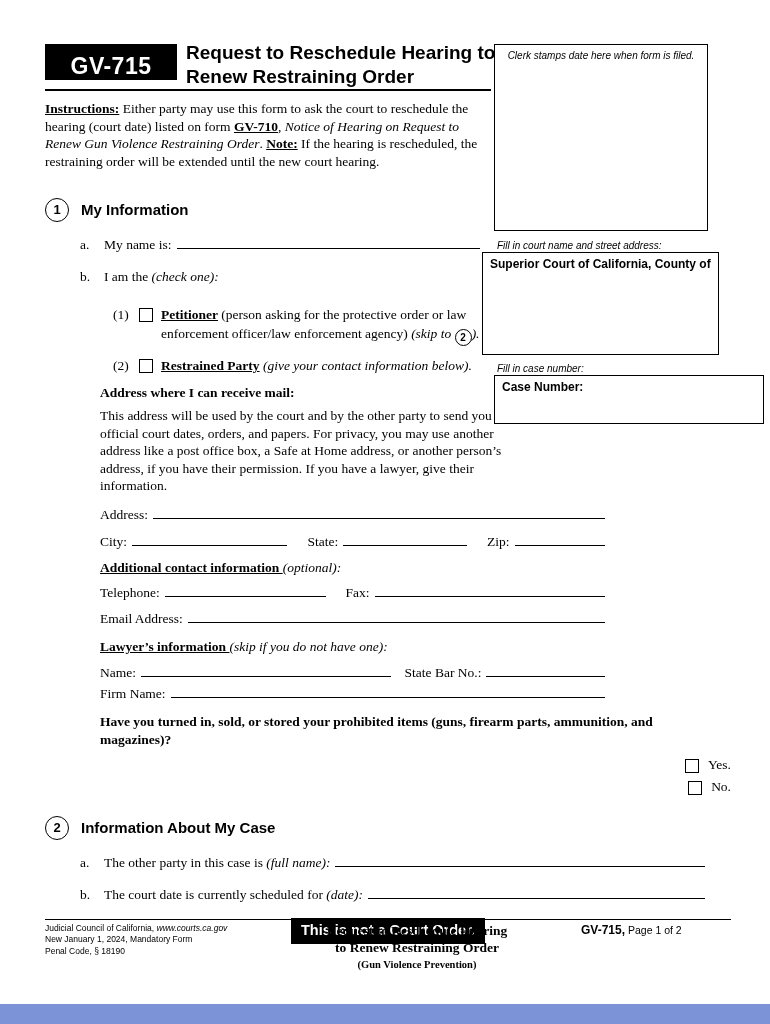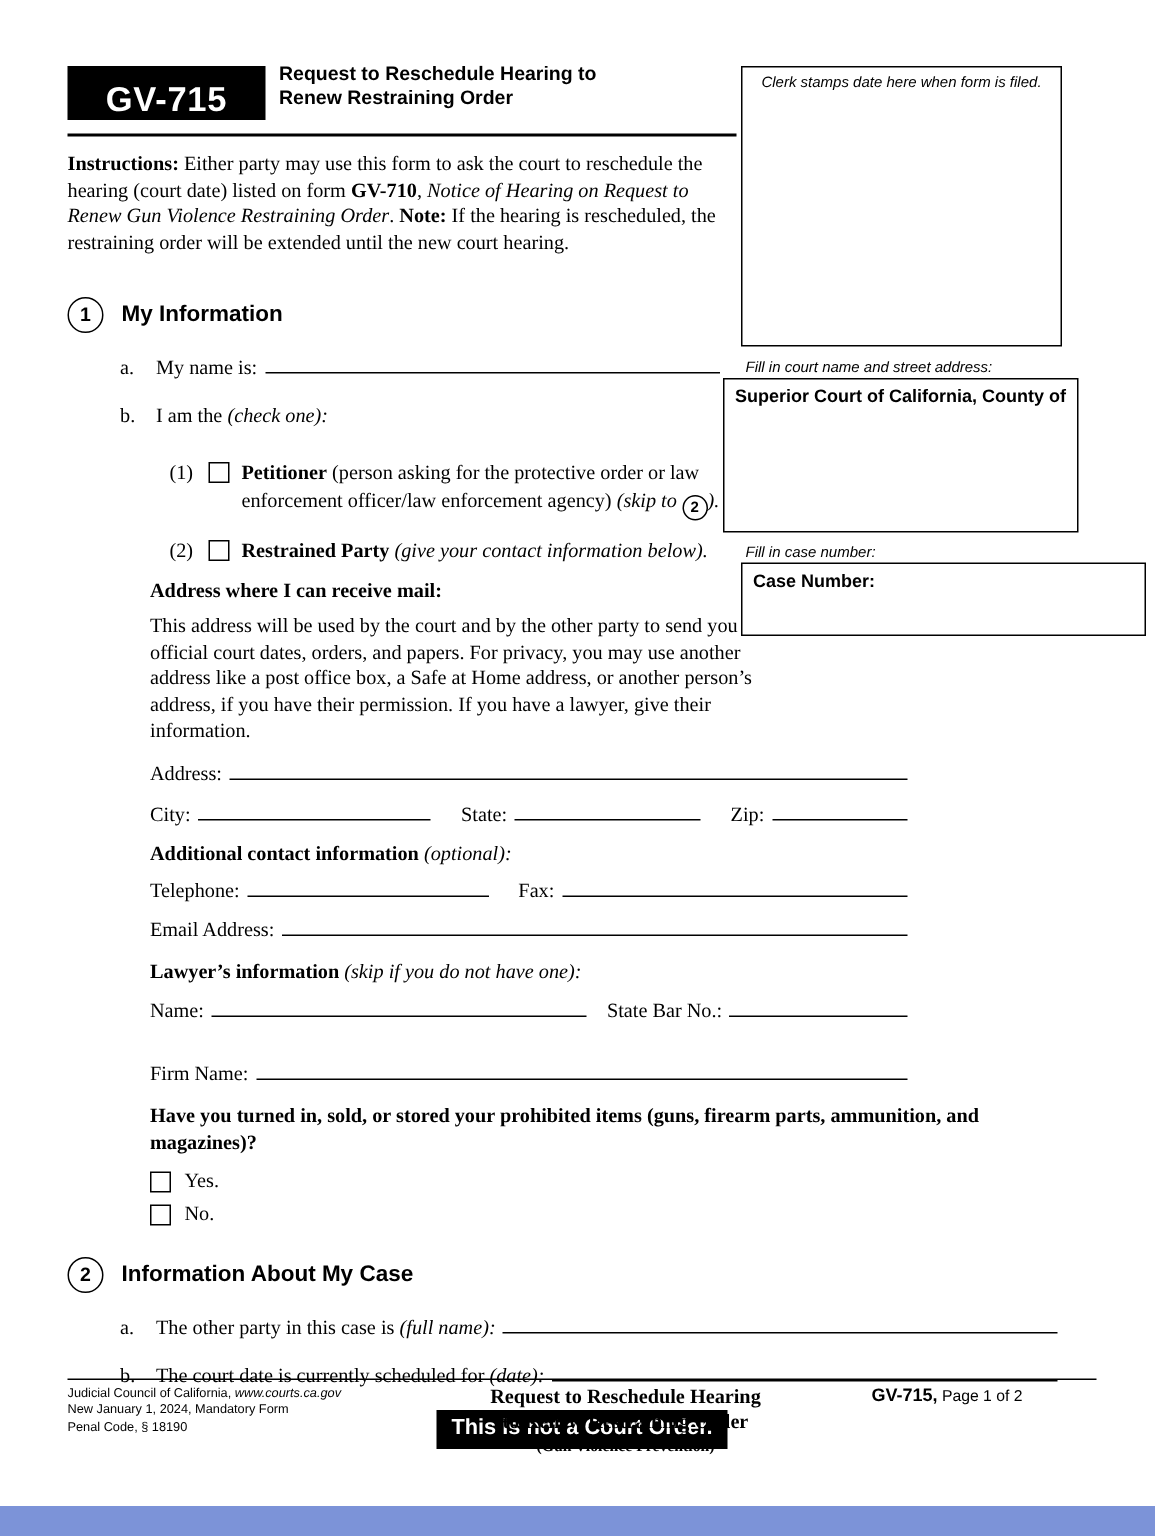--- a/index.html
+++ b/index.html
@@ -1,26 +1,26 @@
 <!DOCTYPE html>
 <html><head>
 <meta charset="utf-8">
 <style>
   html,body{margin:0;padding:0;}
   body{width:770px;height:1024px;position:relative;overflow:hidden;background:#ffffff;color:#000;
        font-family:"Liberation Serif",serif;font-size:13.5px;}
-  .bold{font-weight:bold;}
+  .bold{font-weight:bold;text-decoration:underline;}
   .it{font-style:italic;}
 
   
   .form-number-box{position:absolute;left:45px;top:44px;width:132px;height:36px;background:#000;color:#fff;
        display:flex;align-items:flex-end;justify-content:center;font-family:"Liberation Sans",sans-serif;
        font-weight:bold;font-size:23px;letter-spacing:.5px;}
   .form-title{position:absolute;left:186px;top:41px;font-family:"Liberation Sans",sans-serif;font-weight:bold;
-       font-size:13px;line-height:1.25;}
+       font-size:19px;line-height:1.25;}
   .header-rule{position:absolute;left:45px;top:89px;width:446px;border-top:2.5px solid #000;}
 
   
   .clerk-box{position:absolute;left:494px;top:44px;width:214px;height:187px;border:1.2px solid #000;
        text-align:center;padding-top:5px;box-sizing:border-box;}
   .caption{font-family:"Liberation Sans",sans-serif;font-style:italic;font-size:10px;}
   .court-caption{position:absolute;left:497px;top:240px;}
   .court-box{position:absolute;left:482px;top:252px;width:237px;height:103px;border:1.2px solid #000;
        padding:4px 7px;box-sizing:border-box;font-family:"Liberation Sans",sans-serif;font-weight:bold;font-size:12px;}
   .case-caption{position:absolute;left:497px;top:363px;}
@@ -69,24 +69,24 @@
   .sub-heading{margin:9px 0 0 55px;}
   .head-additional{margin-top:9px;}
   .head-lawyer{margin-top:11px;}
   .row-tel{margin-top:7px;text-align:center;}
   .g-tel{flex:1;}
   .g-fax{flex:1.15;margin-left:20px;}
   .row-email{margin-top:7px;}
   .row-name{margin-top:7px;}
   .g-name{flex:1.45;}
   .g-bar{flex:1;margin-left:14px;}
-  .row-firm{margin-top:23px;}
+  .row-firm{margin-top:2px;}
 
   .question{margin:10px 0 0 55px;width:600px;font-weight:bold;line-height:1.35;}
-  .check-row{margin-left:55px;display:flex;align-items:center;gap:9px;}
+  .check-row{margin-left:55px;display:flex;align-items:center;gap:9px;justify-content:flex-end;}
   .row-yes{margin-top:8px;}
   .row-no{margin-top:5px;}
   .check-row .checkbox{margin:0;}
 
   .s2-row{margin-left:35px;width:625px;display:flex;align-items:baseline;}
   .row-2a{margin-top:13px;}
   .row-2b{margin-top:13px;}
 
   .banner{margin:14px auto 0;display:table;background:#000;color:#fff;font-family:"Liberation Sans",sans-serif;
        font-weight:bold;font-size:14.5px;padding:3px 10px 5px;}

